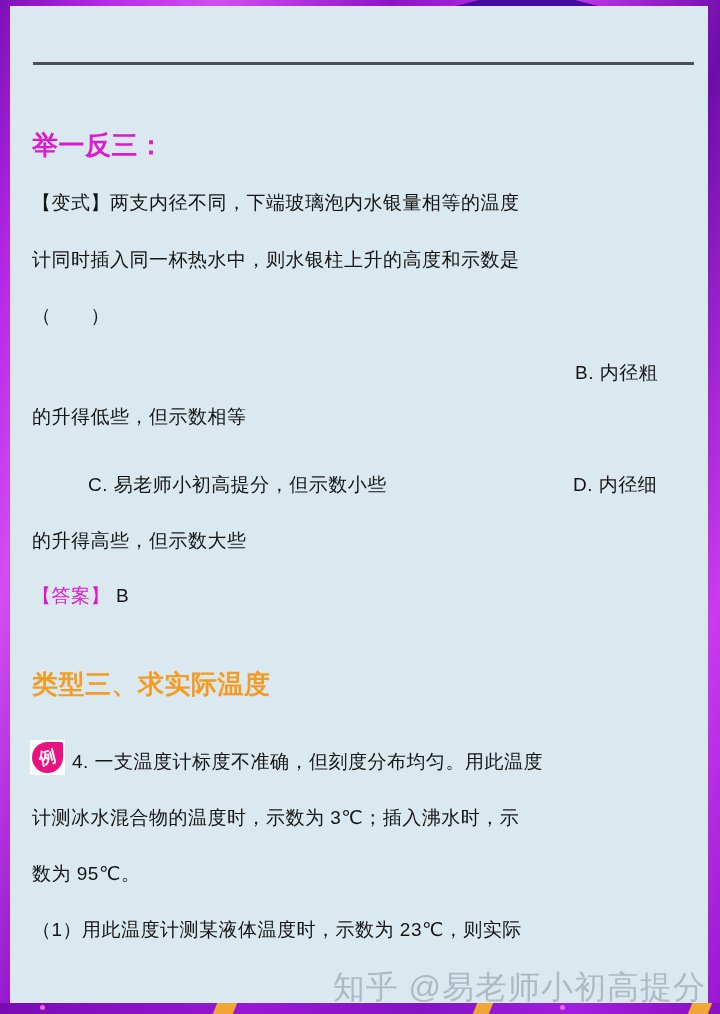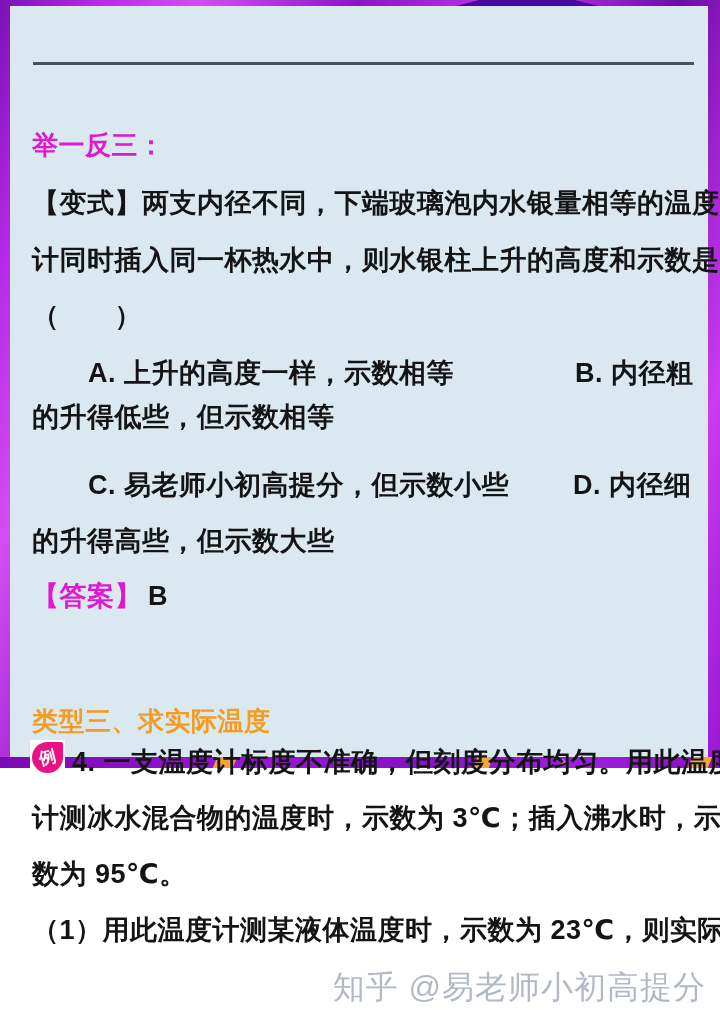--- a/index.html
+++ b/index.html
@@ -1,21 +1,21 @@
 <!DOCTYPE html>
 <html><head>
 <meta charset="utf-8">
 <style>
   html,body { margin:0; padding:0; }
   body {
     font-family: "Liberation Sans", "DejaVu Sans", sans-serif;
     width:720px; height:1014px; overflow:hidden;
   }
   .page {
-    position:relative; width:720px; height:768px;
+    position:relative; width:720px; height:1014px;
     background:#9b13d6;
   }
   
   .frame {
     position:absolute; inset:0;
     background: linear-gradient(110deg,
       #7c10b8 0%, #b82ae8 10%, #d24ef2 20%, #8c14c8 36%,
       #c238ee 52%, #6e0ca8 68%, #cb3bf0 86%, #9718d0 100%);
   }
   .frame-top-wedge {
@@ -42,22 +42,22 @@
     background:#d9e9ef;
   }
 
   .divider {
     position:absolute; left:33px; top:62px; width:661px; height:3px;
     background:#4b4f58;
   }
 
   .txt {
     position:absolute; left:32px;
-    font-size:27px; line-height:34px; color:#141414;
-    white-space:nowrap; letter-spacing:0.5px;font-weight:bold;
+    font-size:19px; line-height:34px; color:#141414;
+    white-space:nowrap; letter-spacing:0.5px;
   }
   .heading-magenta {
     color:#e018d0; font-weight:bold; font-size:26px;
   }
   .heading-orange {
     color:#f59b22; font-weight:bold; font-size:26px;
   }
   .answer-label { color:#e018d0; }
   .answer-value { color:#141414; margin-left:6px; }
 
@@ -106,32 +106,31 @@
   <div class="panel"></div>
 
   <div class="divider"></div>
 
   <div class="txt heading-magenta" style="top:128px;">举一反三：</div>
 
   <div class="txt" style="top:186px;">【变式】两支内径不同，下端玻璃泡内水银量相等的温度</div>
   <div class="txt" style="top:243px;">计同时插入同一杯热水中，则水银柱上升的高度和示数是</div>
   <div class="txt" style="top:299px;">（　　）</div>
 
-  <div class="txt opt-left" style="top:356px;">A. 上升的高度一样，示数相等</div>
   <div class="txt opt-right-b" style="top:356px;">B. 内径粗</div>
   <div class="txt" style="top:400px;">的升得低些，但示数相等</div>
   <div class="txt opt-left" style="top:468px;">C. 易老师小初高提分，但示数小些</div>
   <div class="txt" style="top:524px;">的升得高些，但示数大些</div>
   <div class="txt opt-right-d" style="top:468px;">D. 内径细</div>
 
   <div class="txt" style="top:579px;">
     <span class="answer-label">【答案】</span><span class="answer-value">B</span>
   </div>
 
-  <div class="txt heading-orange" style="top:704px;">类型三、求实际温度</div>
+  <div class="txt heading-orange" style="top:668px;font-family:Liberation Serif, serif;">类型三、求实际温度</div>
 
   <div class="badge-box">
     <div class="badge-shape">
       <span>例</span>
     </div>
   </div>
 
   <div class="txt ex-line1" style="top:745px;">4. 一支温度计标度不准确，但刻度分布均匀。用此温度</div>
   <div class="txt" style="top:801px;">计测冰水混合物的温度时，示数为 3℃；插入沸水时，示</div>
   <div class="txt" style="top:857px;">数为 95℃。</div>

